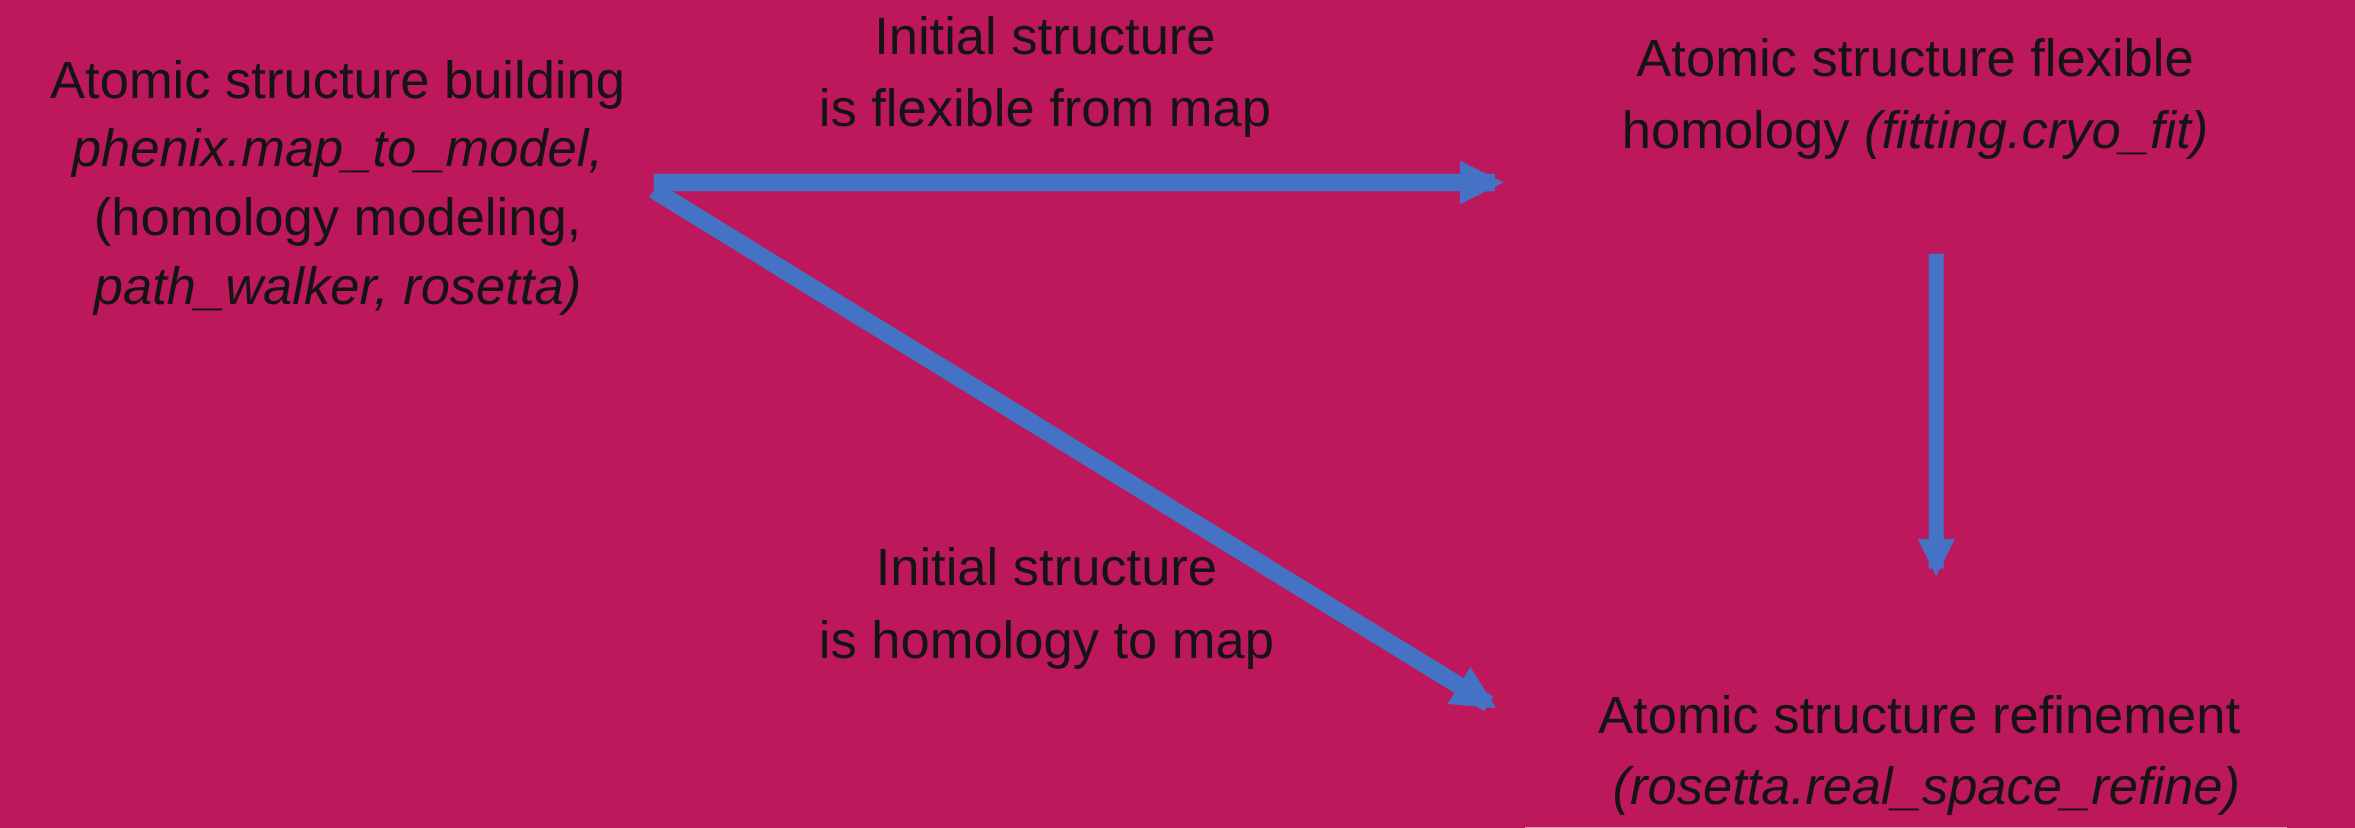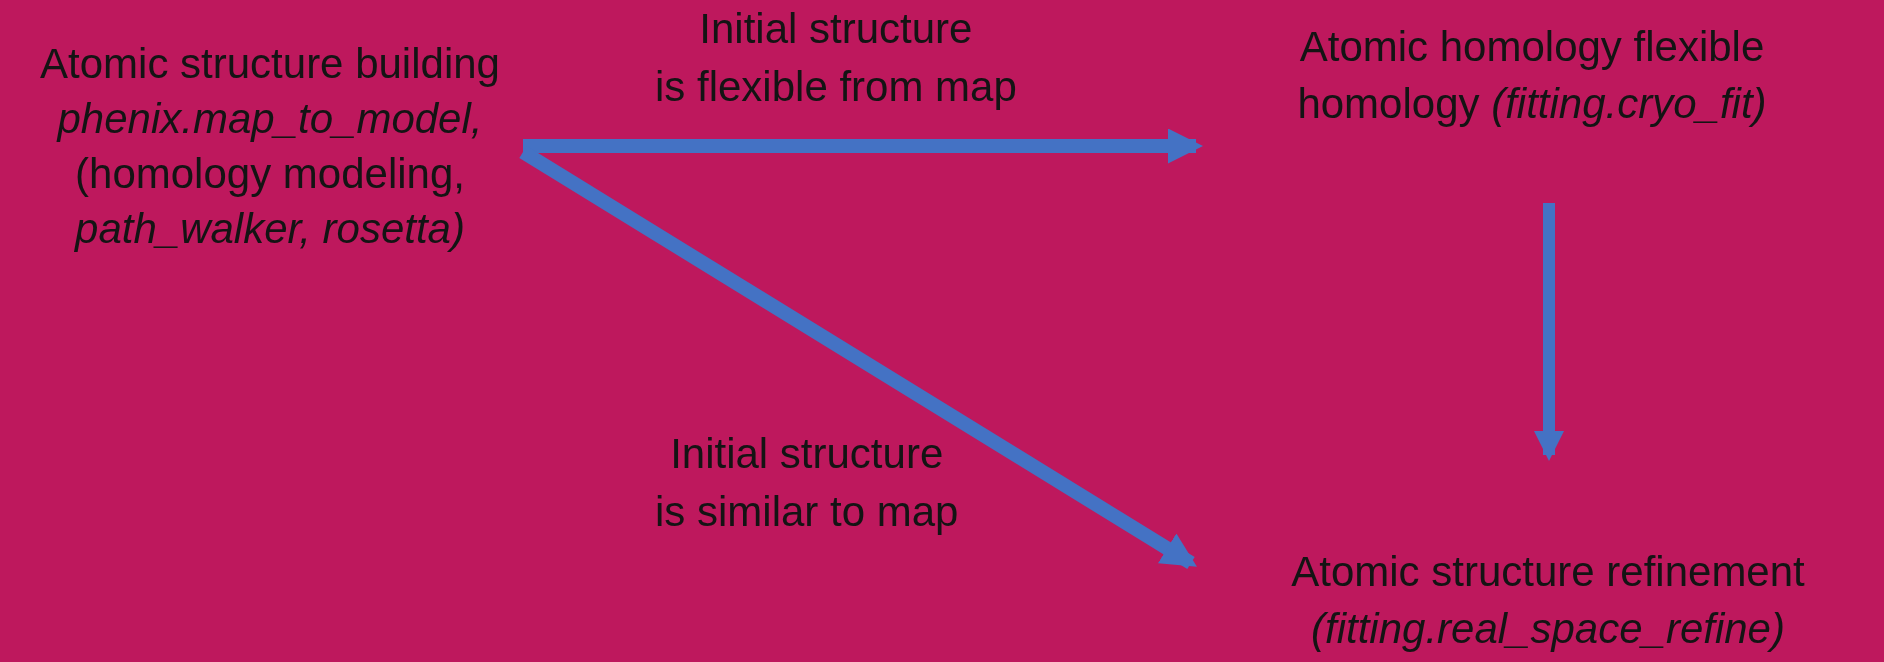--- a/index.html
+++ b/index.html
@@ -24,21 +24,21 @@
   }
   .node { text-align: center; }
   .label { text-align: center; }
   .line { white-space: nowrap; }
   .italic { font-style: italic; }
 
   #node-building    { left: 0px;    top: 36px;  width: 540px; line-height: 55px; }
   #label-different  { left: 655px;  top: 0px;   line-height: 58px; }
   #node-fitting     { left: 1262px; top: 18px;  width: 540px; line-height: 57px; }
   #label-similar    { left: 655px;  top: 425px; line-height: 58px; }
-  #node-refinement  { left: 1268px; top: 543px; width: 560px; line-height: 57px; }
+  #node-refinement  { left: 1232px; top: 543px; width: 560px; line-height: 57px; text-align: right; }
 </style>
 </head>
 <body>
 
 <div class="canvas">
 
   <svg class="arrows-layer" width="1884" height="662" viewBox="0 0 1884 662">
     <defs>
       <marker id="arrowhead" viewBox="0 0 10 10" refX="8" refY="5" markerWidth="2.5" markerHeight="2.5" orient="auto">
         <path d="M 0 0 L 10 5 L 0 10 z" fill="#4472C4"></path>
@@ -55,27 +55,27 @@
     <div class="line">(homology modeling,</div>
     <div class="line italic">path_walker, rosetta)</div>
   </div>
 
   <div class="label" id="label-different">
     <div class="line">Initial structure</div>
     <div class="line">is flexible from map</div>
   </div>
 
   <div class="node" id="node-fitting">
-    <div class="line">Atomic homology flexible</div>
+    <div class="line">Atomic structure flexible</div>
     <div class="line"><span>homology </span><span class="italic">(fitting.cryo_fit)</span></div>
   </div>
 
   <div class="label" id="label-similar">
     <div class="line">Initial structure</div>
-    <div class="line">is similar to map</div>
+    <div class="line">is homology to map</div>
   </div>
 
   <div class="node" id="node-refinement">
     <div class="line">Atomic structure refinement</div>
-    <div class="line italic">(fitting.real_space_refine)</div>
+    <div class="line italic">(rosetta.real_space_refine)</div>
   </div>
 
 </div>
 
 </body></html>

